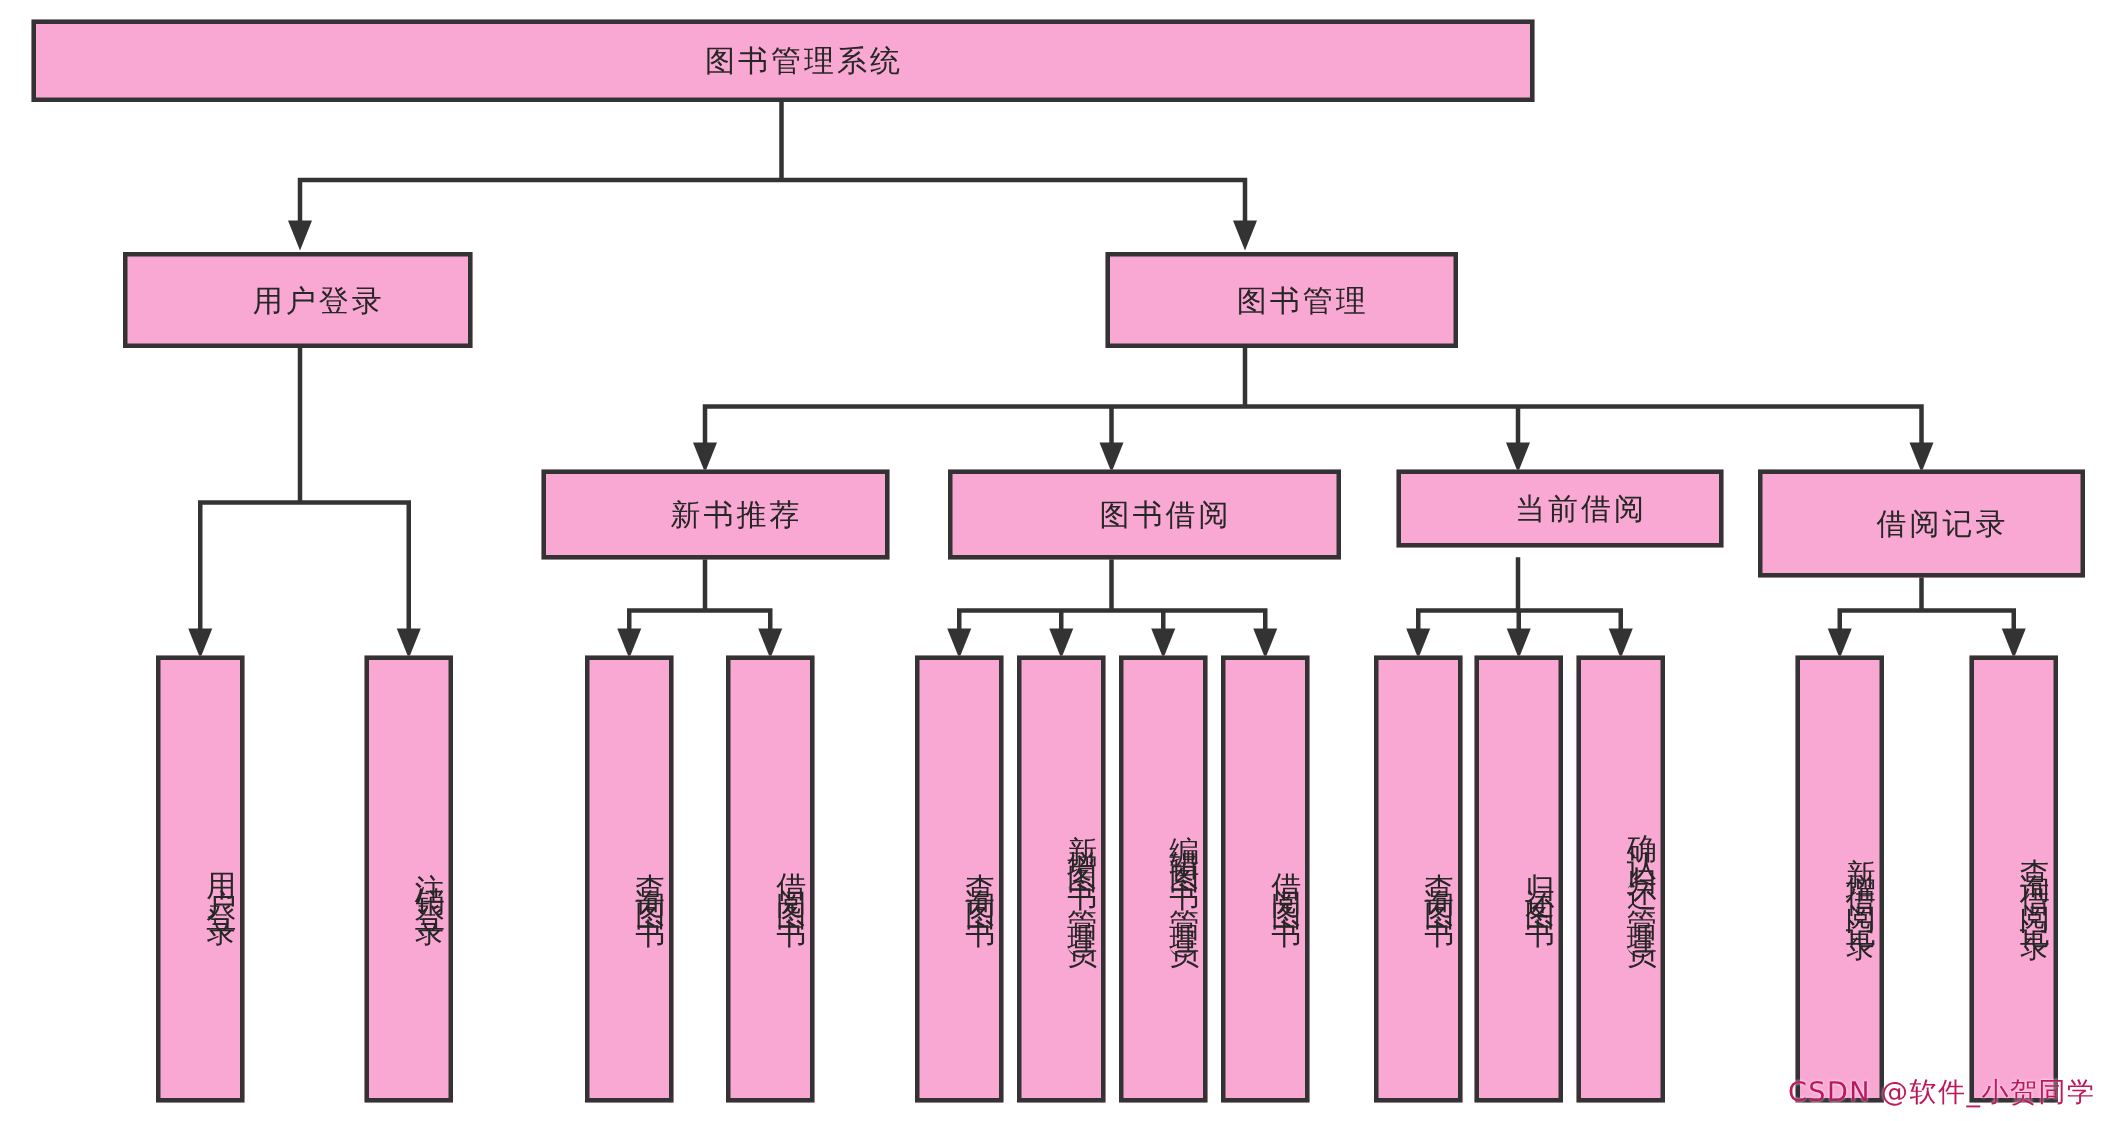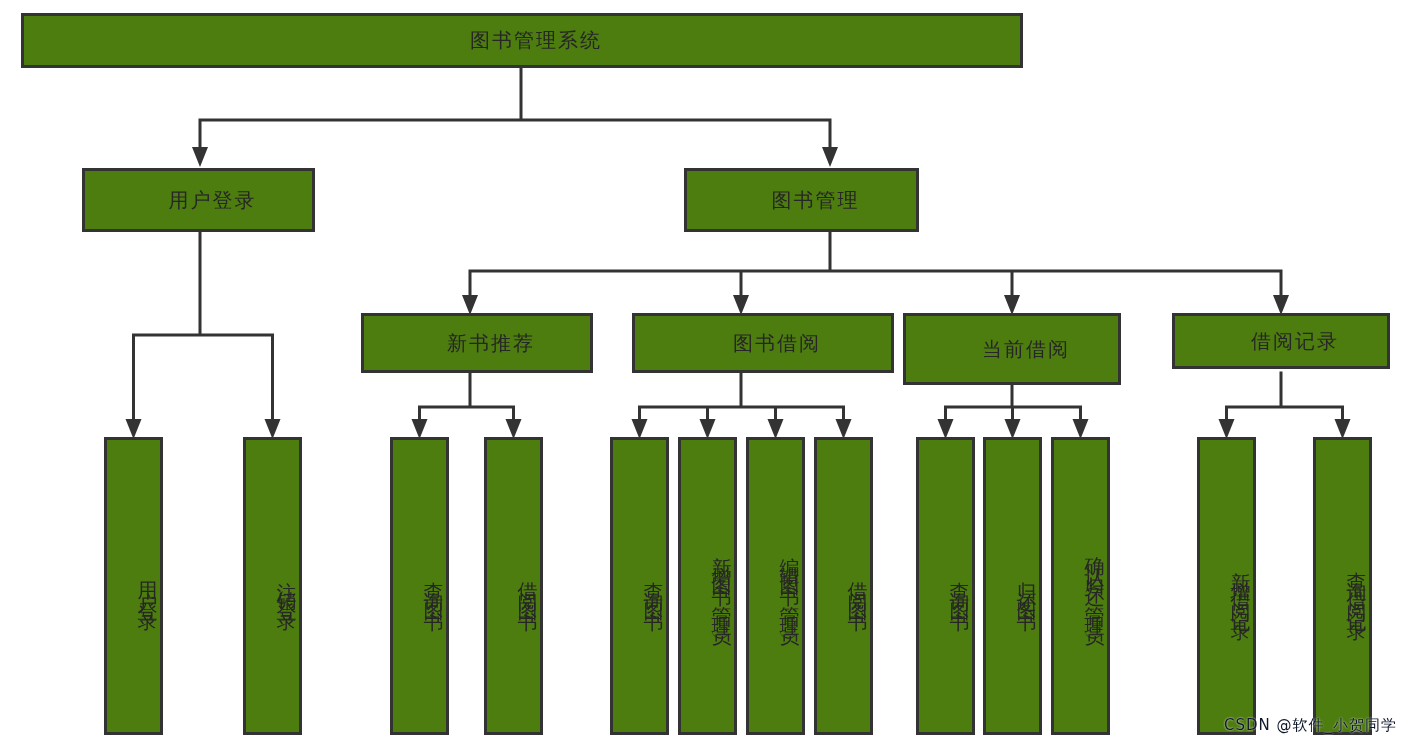--- a/index.html
+++ b/index.html
@@ -9,21 +9,21 @@
     background:#ffffff;
     font-family:"DejaVu Sans","Liberation Sans",sans-serif;
     overflow:hidden;
   }
   .connectors{
     position:absolute;left:0;top:0;width:1405px;height:747px;
     pointer-events:none;
   }
   .box{
     position:absolute;
-    background:#4d7c0f;
+    background:#f9a8d4;
     border:3px solid #333333;
     box-sizing:border-box;
     display:flex;align-items:center;justify-content:center;
     color:#262626;
     padding-left:28px;
   }
   .hbox{font-size:20px;letter-spacing:2px;white-space:nowrap;}
   .vbox{width:59px;top:437px;height:298px;}
   .vbox span{
     writing-mode:vertical-rl;
@@ -31,39 +31,39 @@
     font-size:20px;
     letter-spacing:10px;
     line-height:1.05;
     white-space:nowrap;
     color:#262626;
   }
   
   #n-root{left:21px;top:13px;width:1002px;height:55px;}
   
   #n-user{left:82px;top:168px;width:233px;height:64px;}
-  #n-book{left:684px;top:168px;width:235px;height:64px;}
+  #n-book{left:737px;top:168px;width:235px;height:64px;}
   
   #n-s0{left:361px;top:313px;width:232px;height:60px;}
   #n-s1{left:632px;top:313px;width:262px;height:60px;}
-  #n-s2{left:903px;top:313px;width:218px;height:72px;text-align:center;}
-  #n-s3{left:1172px;top:313px;width:218px;height:56px;}
+  #n-s2{left:931px;top:313px;width:218px;height:52px;text-align:center;}
+  #n-s3{left:1172px;top:313px;width:218px;height:72px;}
   
   #l-0{left:104px;}  #l-1{left:243px;}
   #l-2{left:390px;}  #l-3{left:484px;}
   #l-4{left:610px;}  #l-5{left:678px;}
   #l-6{left:746px;}  #l-7{left:814px;}
   #l-8{left:916px;}  #l-9{left:983px;}
   #l-10{left:1051px;}
   #l-11{left:1197px;} #l-12{left:1313px;}
   .watermark{
     position:absolute;
     right:8px;top:716px;
-    font-size:15px;
-    color:#0f172a;
+    font-size:18px;
+    color:#be185d;
     letter-spacing:1px;
     white-space:nowrap;
     z-index:5;
     text-shadow:0 0 2px #ffffff;
   }
 </style>
 </head>
 <body>
 
 <div class="stage">

